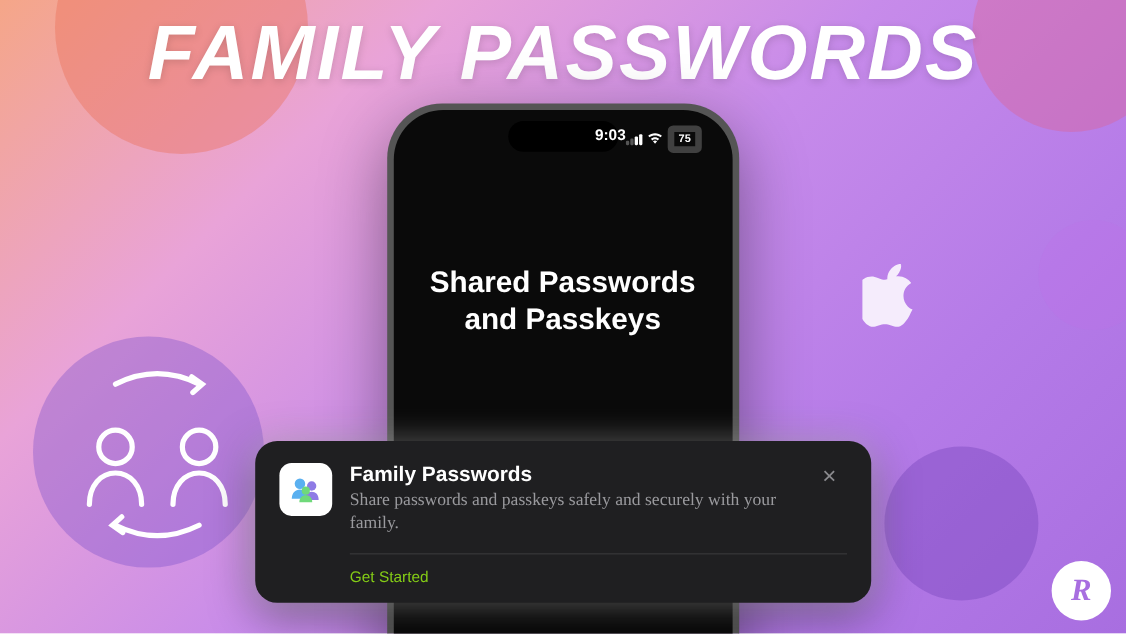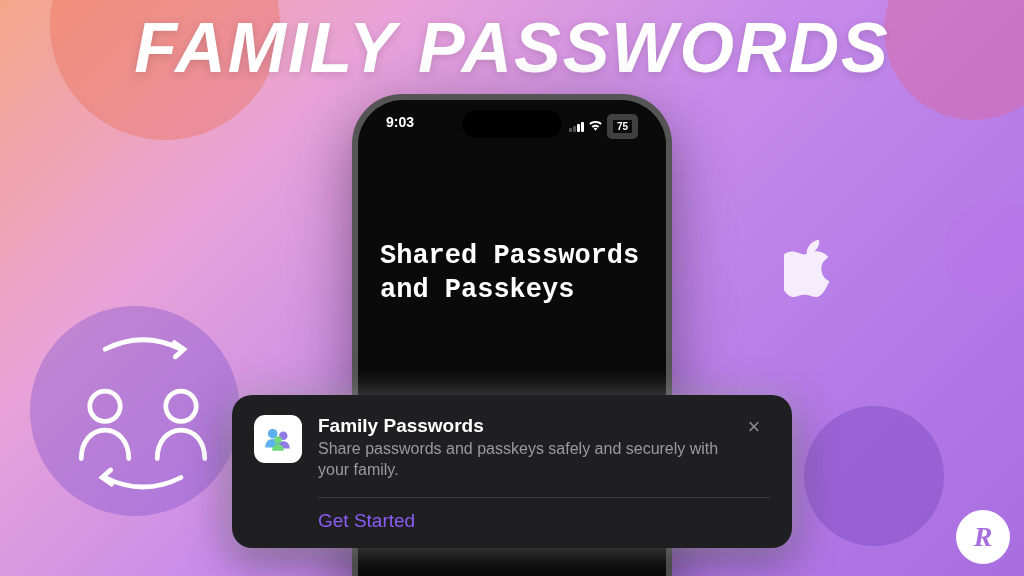--- a/index.html
+++ b/index.html
@@ -61,21 +61,21 @@
       top: 10px; left: 50%;
       transform: translateX(-50%);
       width: 100px; height: 28px;
       background: #000;
       border-radius: 18px;
     }
     .statusbar {
       position: absolute;
       top: 14px; left: 0; right: 0;
       display: flex;
-      justify-content: space-between;
+      justify-content: flex-end;
       padding: 0 28px;
       color: #fff;
       font-size: 14px;
       font-weight: 600;
     }
     .status-right { display: flex; align-items: center; gap: 4px; }
     .signal { display: inline-flex; align-items: flex-end; gap: 1px; }
     .signal i { width: 3px; background: #fff; border-radius: 1px; display: inline-block; }
     .signal i:nth-child(1){height:4px;background:#555;} .signal i:nth-child(2){height:6px;background:#555;}
     .signal i:nth-child(3){height:8px;} .signal i:nth-child(4){height:10px;}
@@ -83,21 +83,21 @@
     .battery {
       border: 6px solid #404040; border-radius: 5px;
       padding: 1px 4px; font-size: 10px;
       display: inline-flex; align-items: center;
     }
     .screen-content {
       position: absolute;
       top: 80px; left: 0; right: 1px;
       padding: 0 22px;
       color: #fff;
-      font-family: Liberation Mono, monospace;
+      text-align: center;
     }
     .screen-heading {
       font-size: 27px;
       font-weight: 700;
       line-height: 1.25;
       margin-top: 60px;
     }
 
     .apple-logo {
       position: absolute;
@@ -129,28 +129,28 @@
     .card-icon {
       width: 48px; height: 48px;
       background: #fff;
       border-radius: 11px;
       display: flex; align-items: center; justify-content: center;
       flex-shrink: 0;
     }
     .people-icon { width: 34px; height: 34px; }
     .card-text { flex: 1; }
     .card-title { font-size: 19px; font-weight: 600; margin-bottom: 2px; }
-    .card-desc { font-size: 16px; color: #9a9a9e; line-height: 1.3; padding-right: 30px; }
+    .card-desc { font-size: 16px; color: #9a9a9e; line-height: 1.3; padding-right: 30px; font-family: Liberation Serif, serif; }
     .card-close {
       position: absolute; top: 0; right: 4px;
       font-size: 22px; color: #8a8a8e; cursor: pointer;
       width: 24px; height: 24px; display: flex; align-items: center; justify-content: center;
     }
     .card-divider { height: 1px; background: #3a3a3c; margin: 16px 0 12px 64px; }
-    .card-action { margin-left: 64px; font-size: 19px; color: #8b5cf6; cursor: pointer; }
+    .card-action { margin-left: 64px; font-size: 14px; color: #84cc16; cursor: pointer; }
 
     .brand {
       position: absolute;
       bottom: 12px; right: 14px;
       color: #fff;
       font-size: 28px;
       font-weight: 800;
       font-style: italic;
       background: #fff;
       color: #a86ee0;

